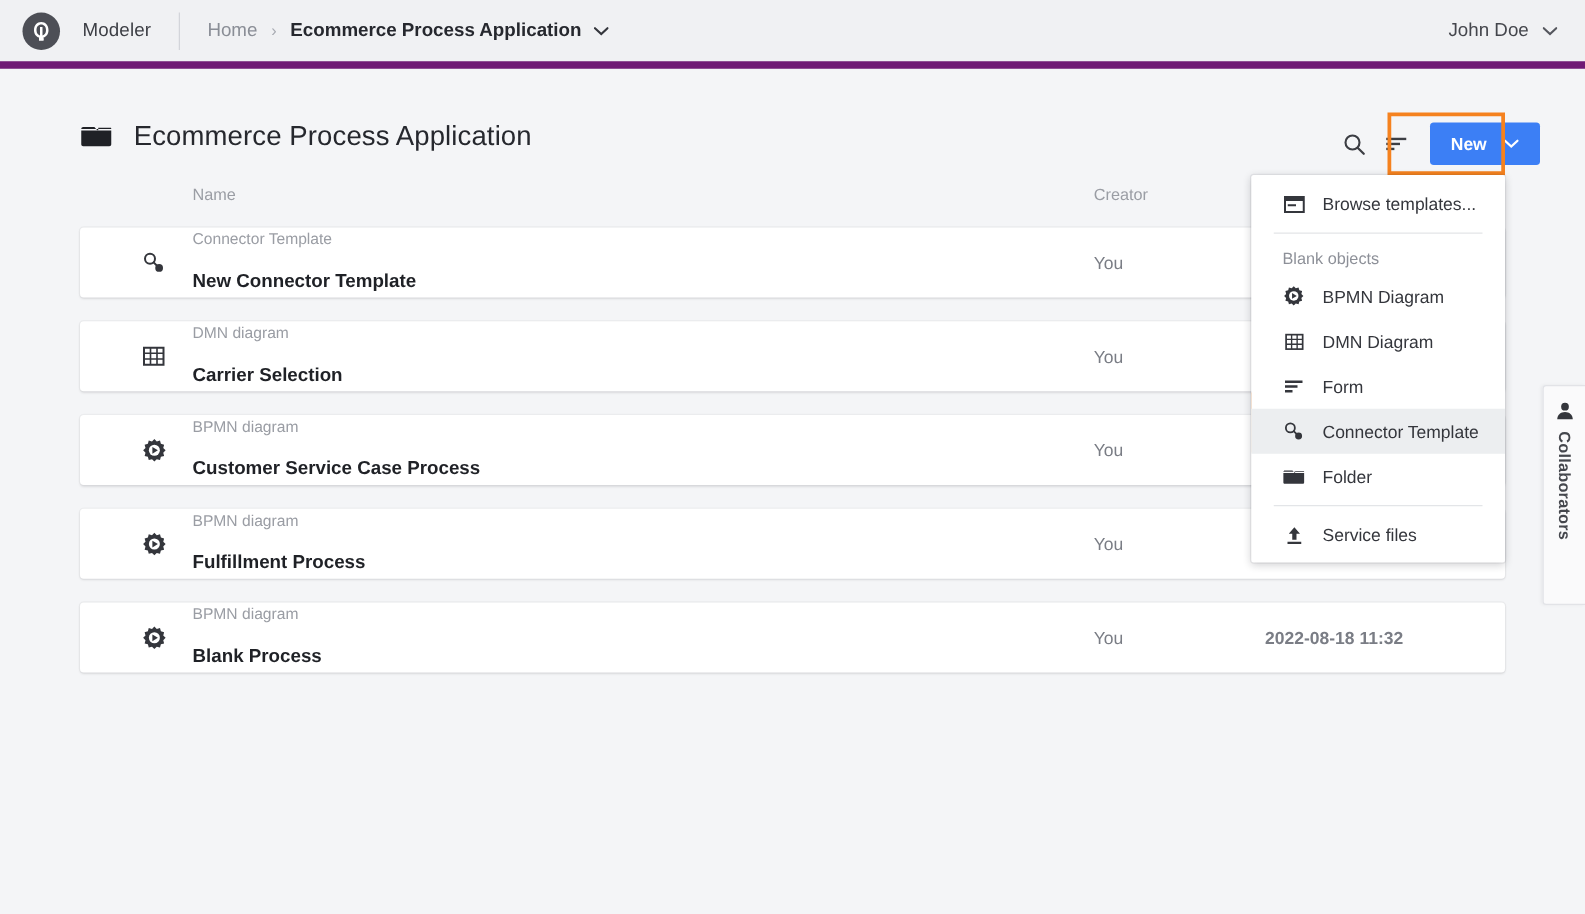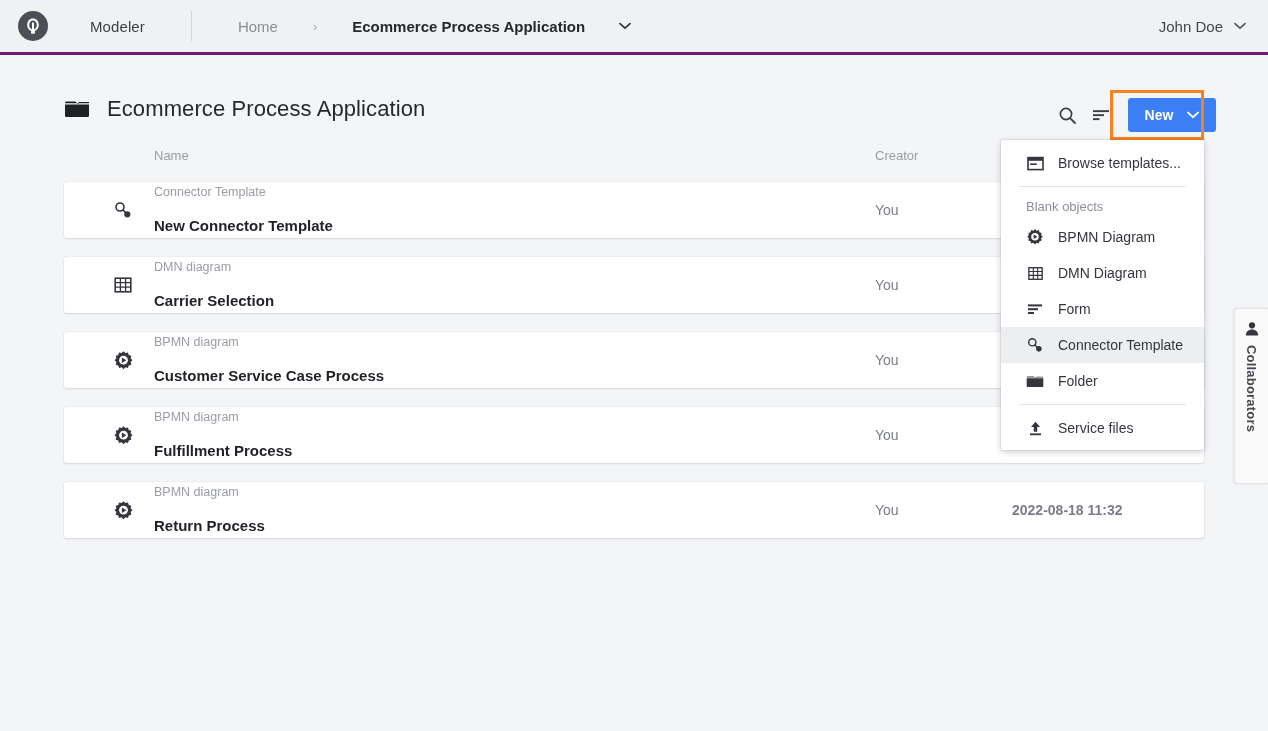--- a/index.html
+++ b/index.html
@@ -10,22 +10,22 @@
     background: #f4f5f7;
     font-family: "Liberation Sans", sans-serif;
     -webkit-font-smoothing: antialiased;
   }
 
   
   .topbar {
     position: absolute; left: 0; top: 0;
     width: 1268px; height: 55px;
     background: #f0f1f3;
-    border-bottom: 3px solid #701a75;
-    display: flex; align-items: center; gap: 24px;
+    border-bottom: 6px solid #701a75;
+    display: flex; align-items: center;
   }
   .logo {
     width: 30px; height: 30px; border-radius: 50%;
     background: #4d4f56;
     margin-left: 18px;
     position: relative;
     flex: 0 0 auto;
   }
   .logo .c-glyph {
     position: absolute; left: 50%; top: 50%;
@@ -63,21 +63,21 @@
     position: absolute; left: 64px; top: 96px;
     display: flex; align-items: center;
   }
   .folder-big { width: 26px; height: 20px; margin-right: 17px; }
   .page-title {
     font-size: 22px; color: #26282e; font-weight: 400; letter-spacing: .1px;
   }
 
   
   .actions {
-    position: absolute; right: 52px; top: 98px;
+    position: absolute; right: 36px; top: 98px;
     display: flex; align-items: center;
   }
   .icon-btn {
     width: 34px; height: 34px;
     display: flex; align-items: center; justify-content: center;
     cursor: pointer; border-radius: 3px;
   }
   .new-btn {
     width: 88px; height: 34px;
     background: #3c7ff5;
@@ -352,21 +352,21 @@
   <div class="row">
     <div class="row-icon">
       <svg width="21" height="21" viewBox="0 0 21 21">
         <path d="M10.5 1.2 L12.4 3.1 L15 2.4 L15.7 5 L18.3 5.7 L17.6 8.3 L19.5 10.2 L17.6 12.1 L18.3 14.7 L15.7 15.4 L15 18 L12.4 17.3 L10.5 19.2 L8.6 17.3 L6 18 L5.3 15.4 L2.7 14.7 L3.4 12.1 L1.5 10.2 L3.4 8.3 L2.7 5.7 L5.3 5 L6 2.4 L8.6 3.1 Z" fill="#34363c"></path>
         <circle cx="10.5" cy="10.2" r="4.4" fill="#ffffff"></circle>
         <path d="M8.9 7.5 L13.3 10.2 L8.9 12.9 Z" fill="#34363c"></path>
       </svg>
     </div>
     <div class="row-text">
       <div class="row-type">BPMN diagram</div>
-      <div class="row-name">Return Process</div>
+      <div class="row-name">Blank Process</div>
     </div>
     <div class="row-creator">You</div>
     <div class="row-modified">2022-08-18 11:32</div>
   </div>
 
 </div>
 
 <div class="dropdown">
 
   <div class="dd-item">

